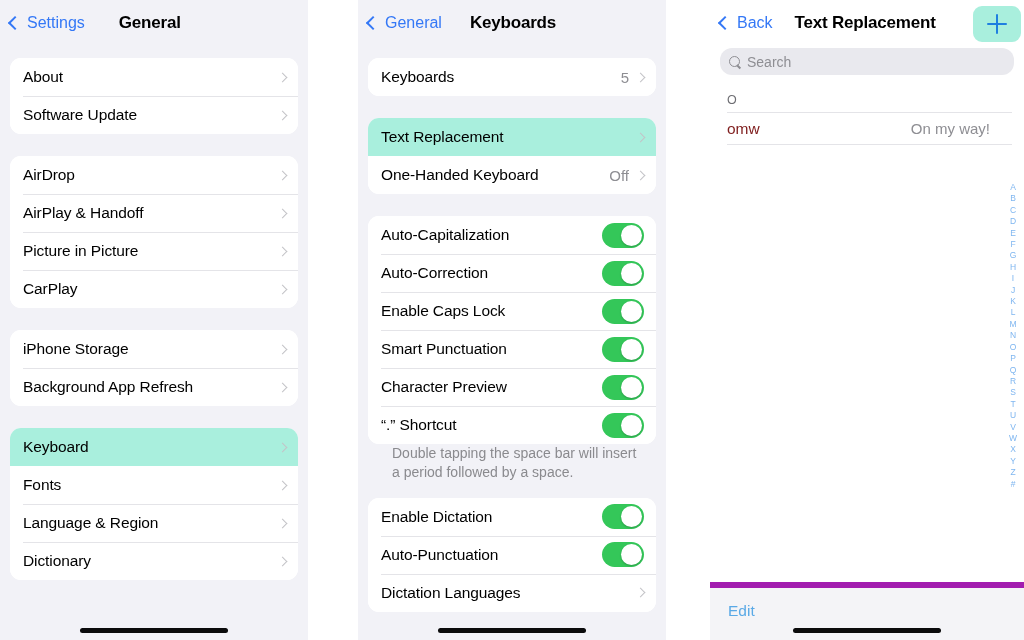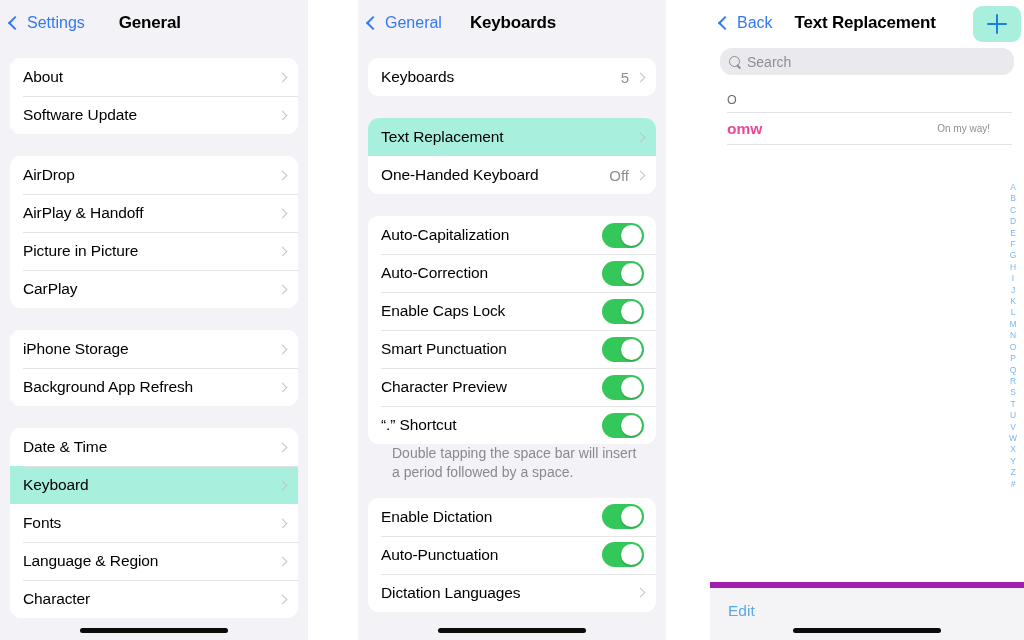--- a/index.html
+++ b/index.html
@@ -131,22 +131,22 @@
     background:#ffffff; cursor:pointer;
   }
   .tr-row:before {
     content:""; position:absolute; left:17px; right:12px; top:0;
     height:1px; background:#e4e4e8;
   }
   .tr-row:after {
     content:""; position:absolute; left:17px; right:12px; bottom:0;
     height:1px; background:#e4e4e8;
   }
-  .tr-short { font-size:15.5px; color:#ec4899;font-weight:bold; }
-  .tr-phrase { font-size:10px; color:#8e8e93; }
+  .tr-short { font-size:15.5px; color:#7f1d1d; }
+  .tr-phrase { font-size:15px; color:#8e8e93; }
 
   .index-bar {
     position:absolute; right:3px; top:182px;
     width:16px;
     display:flex; flex-direction:column; align-items:center;
     font-size:8.5px; color:#7fb6f0; line-height:11.4px;
     cursor:pointer; user-select:none;
   }
 
   .edit-bar {
@@ -215,38 +215,34 @@
         <span class="row-label">iPhone Storage</span>
         <i class="chev"></i>
       </div>
       <div class="row">
         <span class="row-label">Background App Refresh</span>
         <i class="chev"></i>
       </div>
     </div>
 
     <div class="group">
-      <div class="row">
-        <span class="row-label">Date &amp; Time</span>
-        <i class="chev"></i>
-      </div>
       <div class="row sel">
         <span class="row-label">Keyboard</span>
         <i class="chev"></i>
       </div>
       <div class="row">
         <span class="row-label">Fonts</span>
         <i class="chev"></i>
       </div>
       <div class="row">
         <span class="row-label">Language &amp; Region</span>
         <i class="chev"></i>
       </div>
       <div class="row">
-        <span class="row-label">Character</span>
+        <span class="row-label">Dictionary</span>
         <i class="chev"></i>
       </div>
     </div>
 
     <div class="home-ind"></div>
   </div>
 
   <div class="pane-gap"></div>
 
   <div class="panel pane-mid">

